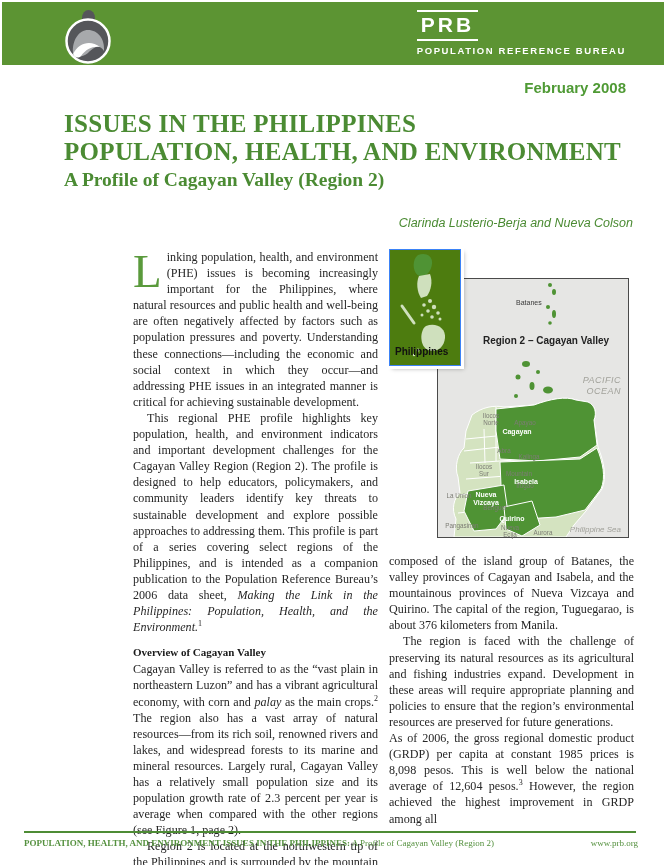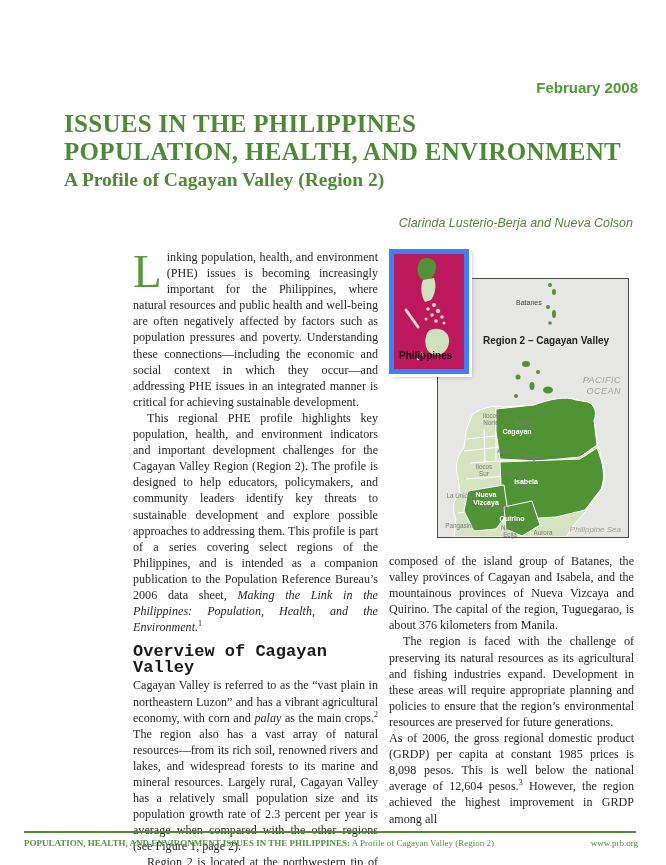--- a/index.html
+++ b/index.html
@@ -9,50 +9,50 @@
   
   .topbar{position:absolute;left:2px;top:2px;width:662px;height:63px;background:#5c9433;}
   .logo{position:absolute;left:60px;top:5px;}
   .brand{position:absolute;right:38px;top:8px;color:#fff;}
   .brand-acronym{display:inline-block;font-family:"Liberation Sans","DejaVu Sans",sans-serif;
         font-weight:bold;font-size:21px;letter-spacing:3px;
         border-top:2px solid #fff;border-bottom:2px solid #fff;padding:1px 4px 2px 4px;}
   .brand-name{margin-top:4px;font-family:"Liberation Sans","DejaVu Sans",sans-serif;
         font-weight:bold;font-size:9.5px;letter-spacing:1.6px;white-space:nowrap;}
 
-  .date{position:absolute;right:28px;top:79px;font-family:"Liberation Sans","DejaVu Sans",sans-serif;
+  .date{position:absolute;right:40px;top:79px;font-family:"Liberation Sans","DejaVu Sans",sans-serif;
         font-weight:bold;font-size:15px;color:#4f9a35;}
 
   
   .title-block{position:absolute;left:64px;top:110px;width:575px;color:#4b8b33;}
   .title-main{font-weight:bold;font-size:25px;line-height:28px;letter-spacing:0.3px;}
   .title-sub{font-weight:bold;font-size:19.5px;line-height:22px;margin-top:3px;}
   .authors{position:absolute;right:33px;top:216px;font-family:"Liberation Sans","DejaVu Sans",sans-serif;
         font-style:italic;font-size:12.5px;color:#4b8b33;}
 
   
   .col{position:absolute;top:249px;width:245px;font-size:12.1px;line-height:16.1px;
        text-align:justify;color:#262626;}
   .col-left{left:133px;}
   .col-right{left:389px;}
   .col p{margin:0;}
   .indent{text-indent:14px;}
   .dropcap{float:left;color:#5a9a3c;font-weight:normal;font-size:47px;line-height:38px;
        padding:3px 5px 0 0;}
-  h3.oheading{font-size:17px;font-weight:bold;color:#1a1a1a;margin:9px 0 1px 0;text-align:left;font-family:Liberation Mono, monospace;}
+  h3.oheading{font-size:11px;font-weight:bold;color:#1a1a1a;margin:9px 0 1px 0;text-align:left;}
   h2.sheading{font-family:"Liberation Sans","DejaVu Sans",sans-serif;font-weight:bold;
        font-size:14.5px;letter-spacing:0.4px;color:#4a9c2f;margin:11px 0 5px 0;text-align:left;}
   sup{font-size:8px;line-height:0;}
 
   
   .figure{position:relative;width:245px;height:296px;margin-bottom:8px;}
   .mainmap{position:absolute;left:48px;top:29px;width:190px;height:258px;
        background:#e6e6e4;border:1.5px solid #4a4a4a;}
-  .inset{position:absolute;left:0;top:0;width:70px;height:115px;background:#be185d;
-       border:5px solid #3b82f6;box-shadow:0 0 0 3px #ffffff,3px 3px 4px rgba(0,0,0,0.28);z-index:2;}
+  .inset{position:absolute;left:0;top:0;width:70px;height:115px;background:#4d7c0f;
+       border:1px solid #3b82f6;box-shadow:0 0 0 3px #ffffff,3px 3px 4px rgba(0,0,0,0.28);z-index:2;}
   .inset-label{position:absolute;left:5px;bottom:5px;font-family:"Liberation Sans","DejaVu Sans",sans-serif;
        font-weight:bold;font-size:10px;color:#111;}
   .map-label{position:absolute;font-family:"Liberation Sans","DejaVu Sans",sans-serif;
        color:#7c7c74;font-size:6.3px;line-height:7px;text-align:center;}
   .map-label.w{color:#ffffff;font-weight:bold;font-size:7px;line-height:7.5px;}
   .map-title{position:absolute;left:28px;top:54px;width:160px;text-align:center;
        font-family:"Liberation Sans","DejaVu Sans",sans-serif;font-weight:bold;font-size:10px;color:#222;}
   .batanes-label{position:absolute;left:78px;top:16px;font-family:"Liberation Sans","DejaVu Sans",sans-serif;
        font-size:7px;color:#3a3a3a;}
   .ocean-label{position:absolute;right:7px;top:96px;text-align:right;font-style:italic;
@@ -65,20 +65,34 @@
   .footer-rule{position:absolute;left:24px;top:831px;width:612px;height:2px;background:#4e8c35;}
   .footer{position:absolute;left:24px;top:838px;width:614px;display:flex;
        justify-content:space-between;font-size:9px;color:#55913f;}
   .footer b{font-weight:bold;}
 </style>
 </head>
 <body>
 
 <div class="page">
 
+  <div class="topbar">
+    <div class="logo">
+      <svg width="52" height="58" viewBox="0 0 52 58">
+        <ellipse cx="26.5" cy="11" rx="6.5" ry="8" fill="#55565a"></ellipse>
+        <circle cx="26" cy="34" r="21.5" fill="#55565a" stroke="#ffffff" stroke-width="2.5"></circle>
+        <path d="M11,46 C10,33 17,23 26,23 C36,23 43,32 42,44 C37,36 31,41 26,46 C20,51 14,50 11,46 Z" fill="#a7a9ac"></path>
+        <path d="M11,47 C17,35 29,33 38,40 C31,39 24,42 19,49 C16,52 12,50 11,47 Z" fill="#ffffff"></path>
+      </svg>
+    </div>
+    <div class="brand">
+      <div class="brand-acronym">PRB</div>
+      <div class="brand-name">POPULATION REFERENCE BUREAU</div>
+    </div>
+  </div>
 
   <div class="date">February 2008</div>
 
   <div class="title-block">
     <div class="title-main">
       <div>ISSUES IN THE PHILIPPINES</div>
       <div>POPULATION, HEALTH, AND ENVIRONMENT</div>
     </div>
     <div class="title-sub">A Profile of Cagayan Valley (Region 2)</div>
   </div>

